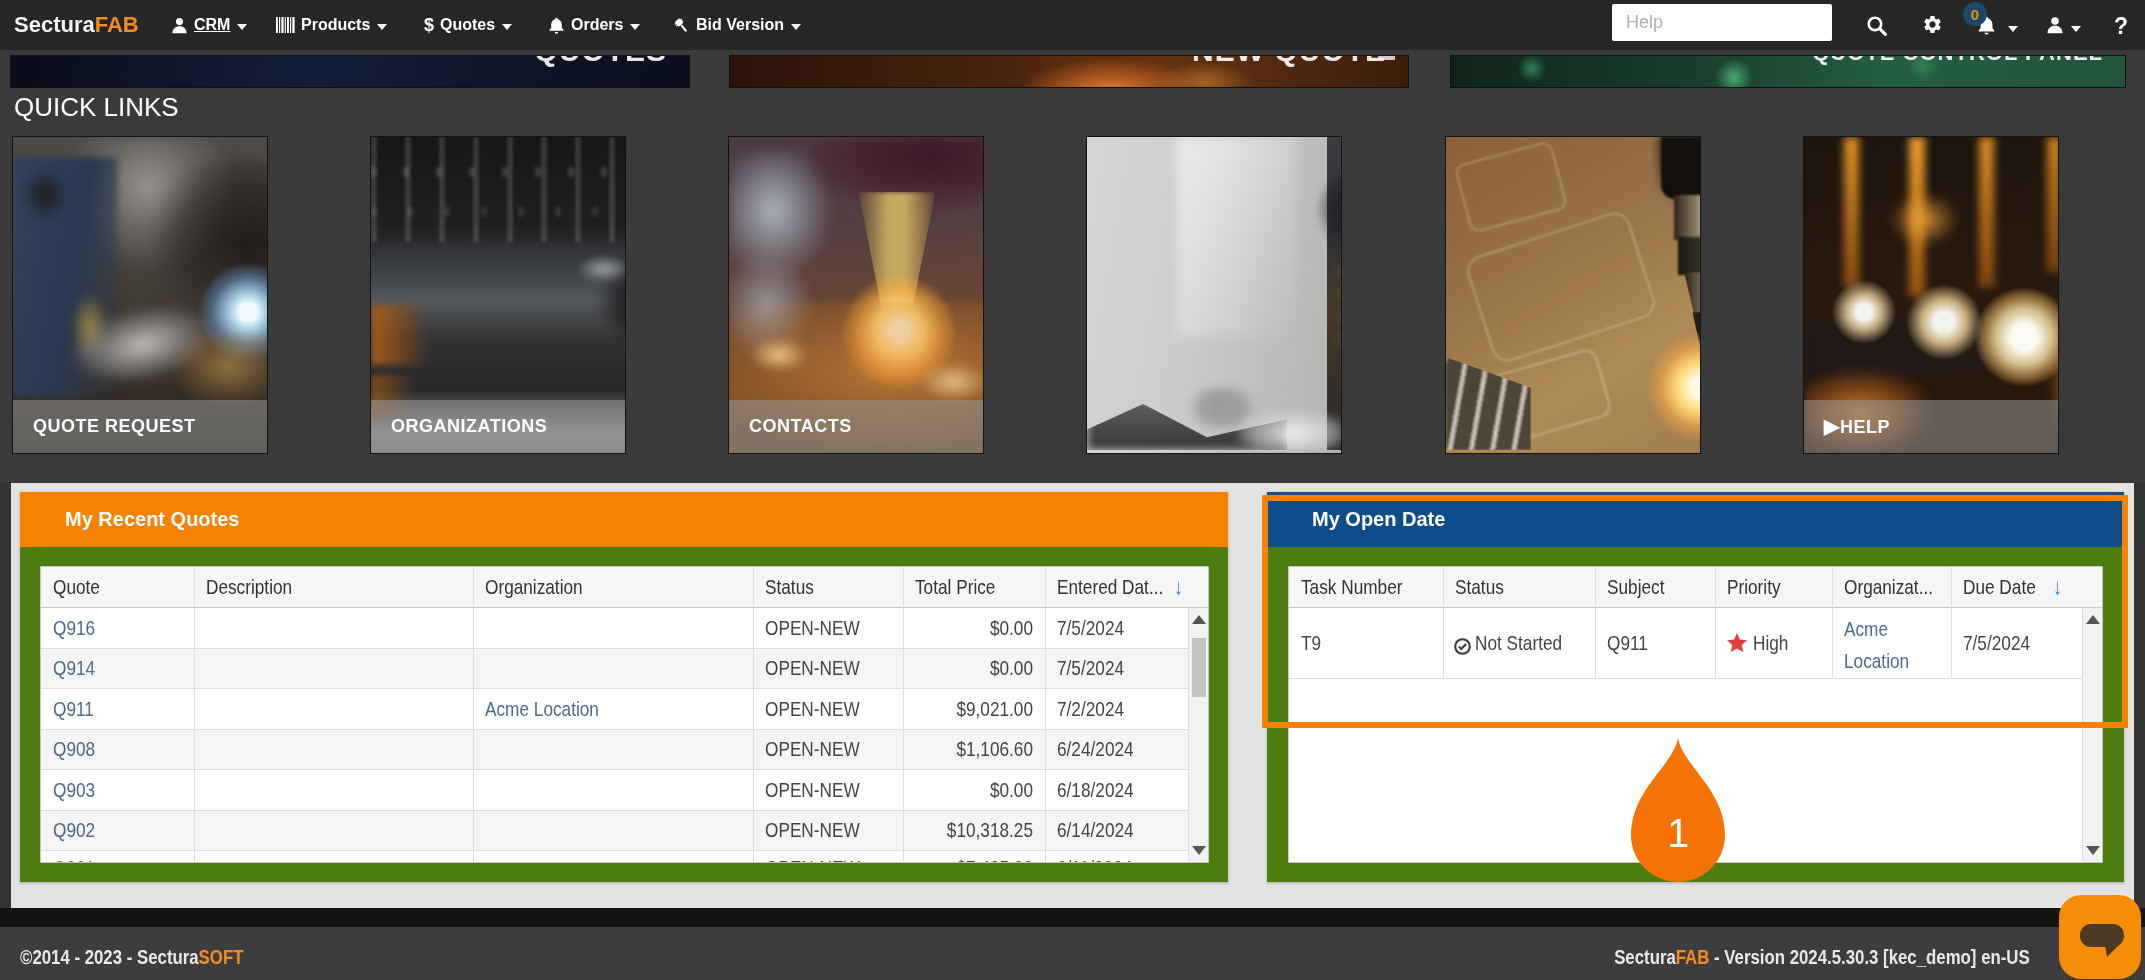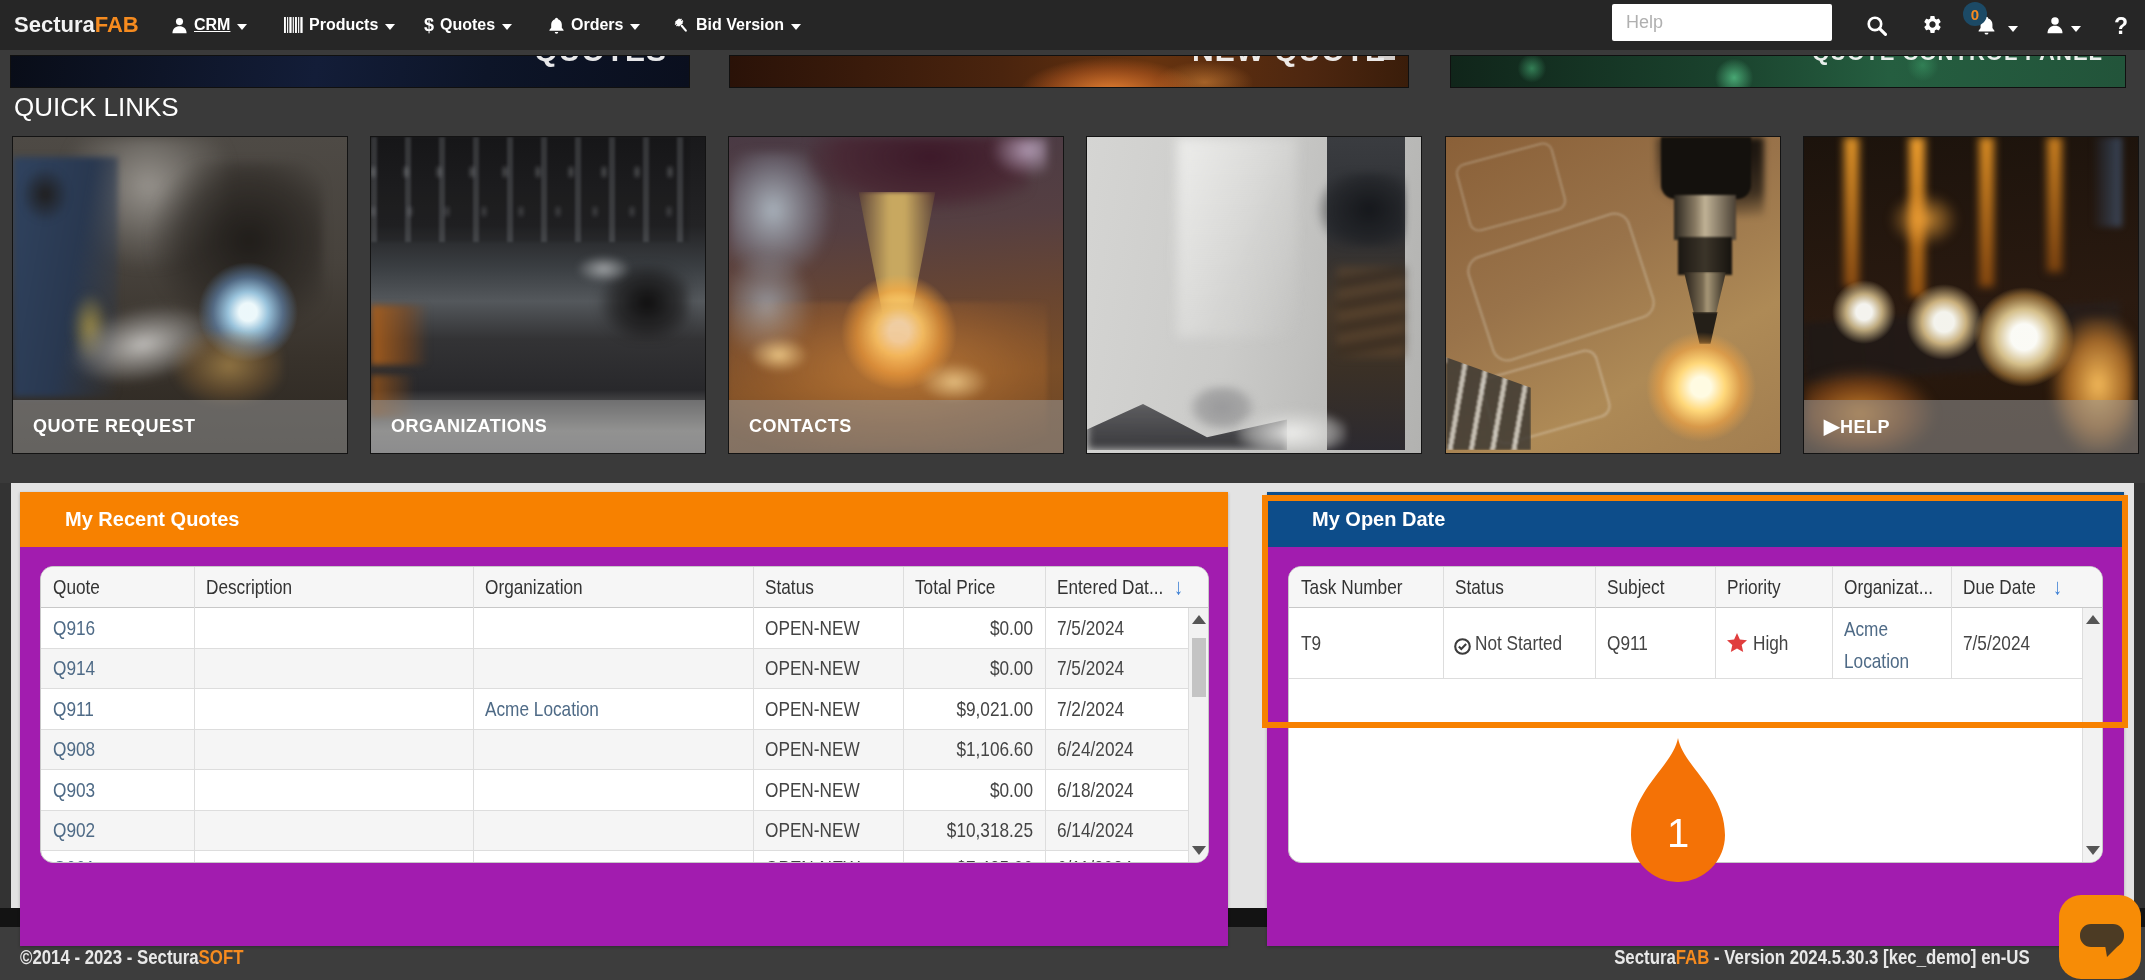--- a/index.html
+++ b/index.html
@@ -10,29 +10,29 @@
   #nav { position:absolute; left:0; top:0; width:2145px; height:50px; background:#262626; z-index:50; }
   .navitem { position:absolute; top:0; height:50px; display:flex; align-items:center; color:#fff;
     font-size:16px; font-weight:bold; }
   .caret { width:0; height:0; border-left:5px solid transparent; border-right:5px solid transparent;
     border-top:6px solid #fff; margin-left:7px; margin-top:3px; }
   
   #topsec { position:absolute; left:0; top:50px; width:2145px; height:433px; background:#3a3a3a; z-index:10; }
   .banner { position:absolute; top:5px; height:33px; width:680px; overflow:hidden; border:1px solid #101010; }
   .bannertext { position:absolute; top:-22px; right:22px; color:rgba(255,255,255,0.9); font-size:30px;
     font-weight:bold; letter-spacing:1px; white-space:nowrap; }
-  .card { position:absolute; top:86px; width:336px; height:318px; border:1px solid #131313; overflow:hidden; }
+  .card { position:absolute; top:86px; width:256px; height:318px; border:1px solid #131313; overflow:hidden; }
   .cardlabel { position:absolute; left:0; right:0; bottom:0; height:53px; background:rgba(149,149,149,0.55);
     color:#fff; font-size:18px; font-weight:bold; line-height:53px; padding-left:20px; letter-spacing:0.5px; }
   
   #main { position:absolute; left:11px; top:483px; width:2123px; height:425px; background:#e3e3e3; z-index:10; }
-  .panel { position:absolute; top:9px; height:454px; background:#a21caf; box-shadow:0 1px 3px rgba(0,0,0,0.25); }
+  .panel { position:absolute; top:9px; height:390px; background:#4d7c0f; box-shadow:0 1px 3px rgba(0,0,0,0.25); }
   .panelhead { position:absolute; left:0; top:0; right:0; height:55px; color:#fff; font-size:20px;
     font-weight:bold; line-height:55px; padding-left:45px; }
-  .gtable { position:absolute; background:#fff; border:1px solid #c8c8c8; border-radius:13px; overflow:hidden; }
+  .gtable { position:absolute; background:#fff; border:1px solid #c8c8c8; border-radius:1px; overflow:hidden; }
   .th { position:absolute; top:0; height:41px; background:#f6f6f6; color:#333; font-size:21px;
     line-height:40px; padding-left:12px; border-bottom:1px solid #c8c8c8; overflow:hidden; white-space:nowrap; }
   .cell { position:absolute; color:#444; font-size:21px; white-space:nowrap;
     transform:scaleX(0.82); transform-origin:left center; }
   .cr { transform-origin:right center !important; }
   .sx { display:inline-block; transform:scaleX(0.82); transform-origin:left center; }
   .stripe { position:absolute; left:0; background:#f5f5f5; }
   .vline { position:absolute; width:1px; background:#ddd; }
   .hline { position:absolute; height:1px; background:#ddd; }
   .sbarrow { position:absolute; width:0; height:0; border-left:7px solid transparent; border-right:7px solid transparent; }
@@ -271,21 +271,21 @@
   <div class="abs" style="left:14px; top:0; height:50px; line-height:50px; font-size:22px; font-weight:bold; color:#f2f2f2;">Sectura<span class="orange">FAB</span></div>
 
   <div class="navitem" style="left:171px;text-decoration:underline;">
     <svg width="17" height="17" viewBox="0 0 24 24" fill="#fff">
         <circle cx="12" cy="6.5" r="5"></circle>
         <path d="M2 23 c0-6.5 4.5-10 10-10 s10 3.5 10 10 z"></path>
       </svg>
     <span style="margin-left:6px;">CRM</span>
       <span class="caret"></span>
   </div>
-  <div class="navitem" style="left:284px;">
+  <div class="navitem" style="left:276px;">
     <svg width="19" height="16" viewBox="0 0 25 21" fill="#fff">
         <rect x="0" y="0" width="2.5" height="21"></rect>
         <rect x="4" y="0" width="1.5" height="21"></rect>
         <rect x="7" y="0" width="3" height="21"></rect>
         <rect x="11.5" y="0" width="1.5" height="21"></rect>
         <rect x="14.5" y="0" width="2.5" height="21"></rect>
         <rect x="18.5" y="0" width="1.5" height="21"></rect>
         <rect x="21.5" y="0" width="3" height="21"></rect>
       </svg>
     <span style="margin-left:6px;">Products</span>

